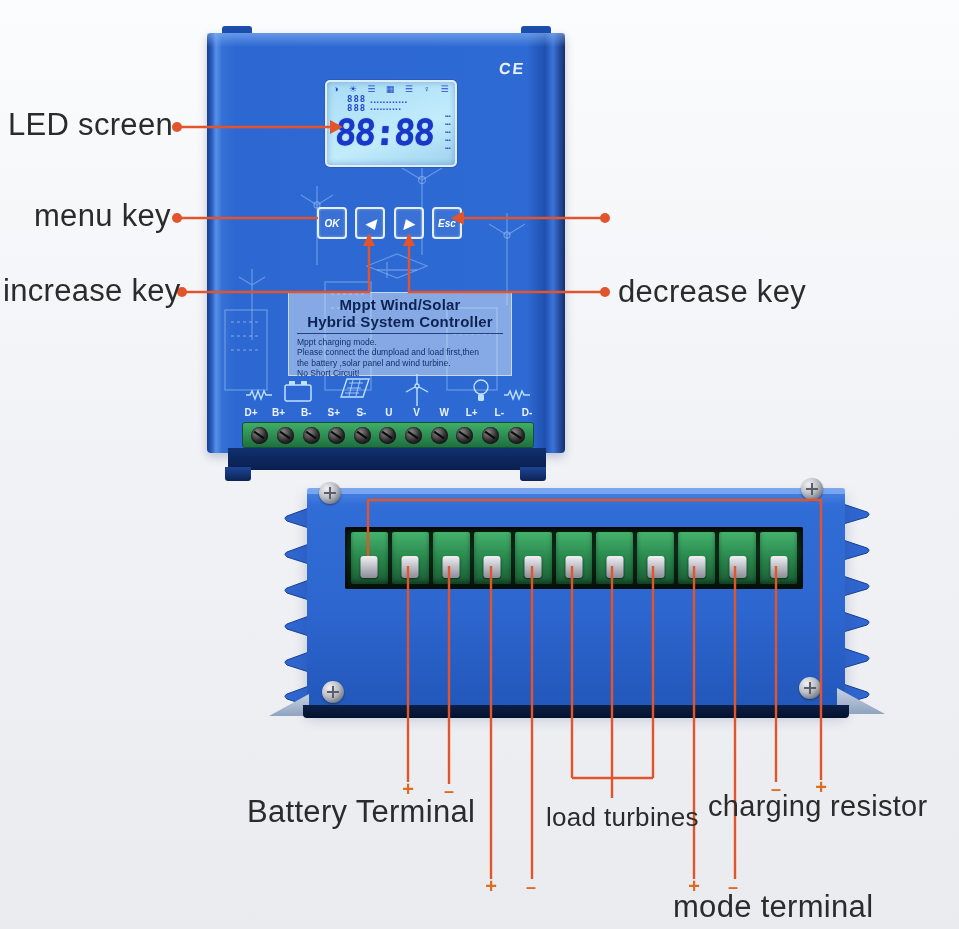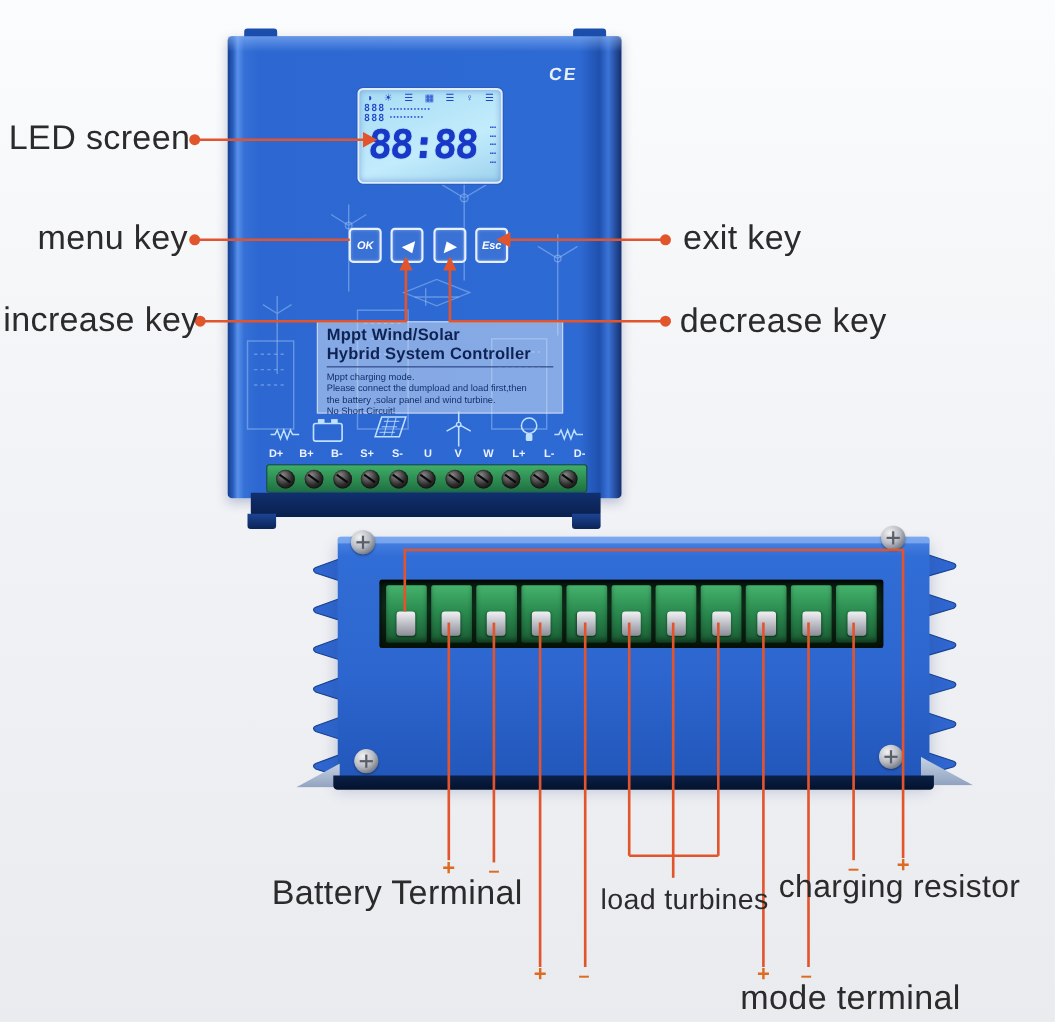--- a/index.html
+++ b/index.html
@@ -20,38 +20,38 @@
   .front .body::before{content:"";position:absolute;left:0;top:0;width:100%;height:14px;
     background:linear-gradient(180deg,rgba(150,190,250,.55),rgba(150,190,250,0));}
   .artwork{position:absolute;left:0;top:0;pointer-events:none;}
   .ce{position:absolute;left:292px;top:30px;color:#e9eff9;font-size:16px;font-weight:700;letter-spacing:2px;transform:skewX(-6deg);}
 
   .lcd{position:absolute;left:118px;top:50px;width:128px;height:83px;border-radius:5px;
        background:linear-gradient(160deg,#a7dcf4,#c2ecfc 60%,#9ed2ee);
        border:2px solid #dfeefc;box-shadow:inset 0 0 6px rgba(20,60,160,.35),0 0 0 1px #2a5cb8;
        color:#1e44cc;overflow:hidden;}
   .lcd .icons{display:flex;justify-content:space-between;padding:3px 6px 0 6px;font-size:9px;line-height:9px;color:#1e44cc;}
-  .lcd .mid{display:flex;padding:1px 4px 0 4px;align-items:center;}
+  .lcd .mid{display:flex;padding:1px 4px 0 4px;align-items:flex-end;margin-left:16px;}
   .lcd .seg-small{font-family:"DejaVu Sans Mono",monospace;font-weight:700;font-size:9px;line-height:9px;letter-spacing:1px;}
   .lcd .blocks{font-size:6px;line-height:7px;letter-spacing:1px;color:#2a50d4;margin-left:4px;}
   .lcd .big{position:absolute;left:8px;top:30px;font-family:"DejaVu Sans Mono",monospace;
             font-weight:700;font-size:36px;letter-spacing:-2px;color:#1838c8;transform:skewX(-4deg);
             text-shadow:0 0 1px #1838c8;}
   .lcd .rightcol{position:absolute;right:4px;top:30px;font-size:5.5px;line-height:8px;color:#2a50d4;text-align:right;}
 
   .btn{position:absolute;width:26px;height:28px;border:2px solid #e6efff;border-radius:4px;
        color:#ffffff;font-weight:700;display:flex;align-items:center;justify-content:center;
        background:rgba(255,255,255,.06);box-shadow:inset 0 0 3px rgba(255,255,255,.35);font-style:italic;}
   .btn span{font-size:10px;}
   .btn span.arrow{font-size:13px;}
 
   .plate{position:absolute;left:81px;top:262px;width:224px;height:84px;
          background:rgba(222,233,246,.5);border:1px solid rgba(255,255,255,.55);
          padding:4px 8px;box-sizing:border-box;color:#0e2254;}
-  .plate .t{font-size:15px;font-weight:700;line-height:1.12;letter-spacing:.2px;}
+  .plate .t{font-size:15px;font-weight:700;line-height:1.12;letter-spacing:.2px;text-align:center;}
   .plate .n{font-size:8.5px;line-height:1.25;margin-top:3px;color:#14306e;}
 
   .icon-row{position:absolute;left:0;top:347px;width:358px;height:30px;}
   .icon-row svg{position:absolute;}
   .term-labels{position:absolute;left:33px;top:377px;width:298px;display:flex;justify-content:space-between;}
   .term-labels span{color:#eaf2ff;font-size:10px;font-weight:700;width:22px;text-align:center;}
   .tblock{position:absolute;left:35px;top:392px;width:292px;height:26px;border-radius:3px;
           background:linear-gradient(180deg,#3fae67,#1e7040);border:1px solid #145230;
           display:flex;align-items:center;justify-content:space-around;padding:0 4px;box-sizing:border-box;}
   .tscrew{width:17px;height:17px;border-radius:50%;
@@ -303,21 +303,20 @@
       <circle cx="605" cy="292" r="5"></circle>
       <polygon points="403,246 415,246 409,233"></polygon>
       <circle cx="605" cy="218" r="5"></circle>
       <polygon points="464,211 464,225 451,218"></polygon>
     </g>
   </svg>
 
   <div class="callout" style="left:8px;top:107px">LED screen</div>
   <div class="callout" style="left:34px;top:198px">menu key</div>
   <div class="callout" style="left:3px;top:273px">increase key</div>
-  <div class="callout" style="left:621px;top:198px">exit key</div>
   <div class="callout" style="left:618px;top:274px">decrease key</div>
 
   <div class="callout" style="left:247px;top:794px">Battery Terminal</div>
   <div class="callout small" style="left:546px;top:802px">load turbines</div>
   <div class="callout" style="left:708px;top:790px;font-size:29px">charging resistor</div>
   <div class="callout" style="left:673px;top:889px">mode terminal</div>
 
   <span class="polarity" style="left:408px;top:789px">+</span>
   <span class="polarity minus" style="left:449px;top:791px">–</span>
   <span class="polarity" style="left:491px;top:886px">+</span>

